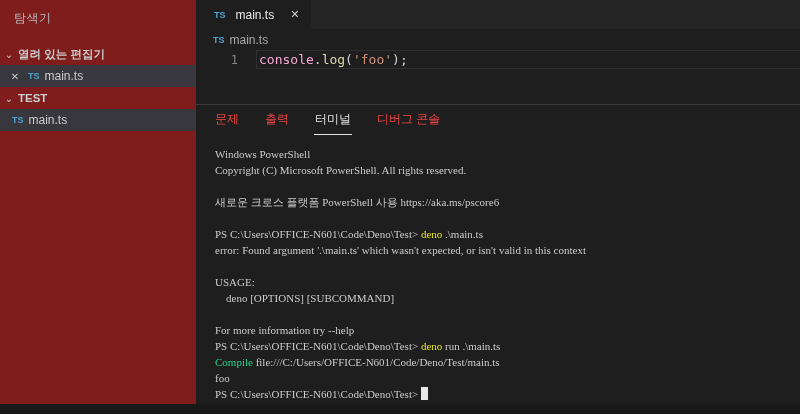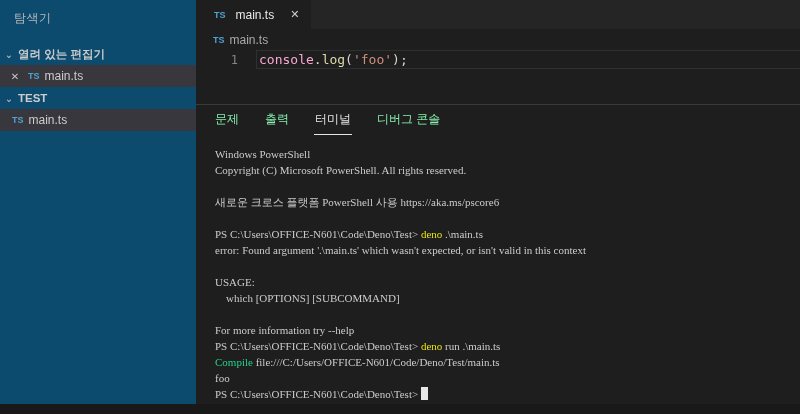--- a/index.html
+++ b/index.html
@@ -2,21 +2,21 @@
 <html><head>
 <meta charset="utf-8">
 <style>
   * { margin:0; padding:0; box-sizing:border-box; }
   html,body { background:#191919; }
   .window {
     position:relative; width:800px; height:414px; overflow:hidden;
     background:#1E1E1E; font-family:"Liberation Sans", sans-serif; color:#CCCCCC;
   }
   
-  .sidebar { position:absolute; left:0; top:0; width:196px; height:404px; background:#0c4a6e; }
+  .sidebar { position:absolute; left:0; top:0; width:196px; height:404px; background:#7f1d1d; }
   .sidebar-title { padding:10px 0 0 14px; font-size:12px; color:#BBBBBB; letter-spacing:0.5px; }
   .sections { margin-top:16px; }
   .section-header { display:flex; align-items:center; height:22px; font-size:11.5px; font-weight:bold; color:#CCCCCC; cursor:pointer; }
   .chev { width:18px; text-align:center; color:#C5C5C5; font-size:10px; font-weight:normal; }
   .srow { display:flex; align-items:center; height:22px; font-size:12px; color:#CCCCCC; cursor:pointer; }
   .srow.selected { background:#37373D; }
   .close-x { width:14px; margin-left:8px; text-align:center; color:#C5C5C5; font-size:10px; }
   .ts-badge { font-size:9px; font-weight:bold; color:#4FA3D1; margin:0 5px 0 6px; }
   .indent { margin-left:12px; }
   
@@ -31,21 +31,21 @@
   .editor { position:relative; height:54px; }
   .code-row { position:relative; height:19px; display:flex; align-items:center; }
   .line-highlight { position:absolute; left:60px; right:0; top:0; bottom:0;
     border-top:1px solid #303030; border-bottom:1px solid #303030; border-left:1px solid #303030; }
   .gutter { width:42px; text-align:right; font-family:"DejaVu Sans Mono","Liberation Mono",monospace; font-size:12px; color:#858585; }
   .code { margin-left:21px; font-family:"DejaVu Sans Mono","Liberation Mono",monospace; font-size:13px; position:relative; z-index:1; white-space:pre; }
   .t-obj { color:#f9a8d4; } .t-plain { color:#D4D4D4; } .t-method { color:#DCDCAA; } .t-str { color:#CE9178; }
   
   .panel { flex:1; border-top:1px solid #3A3A3A; display:flex; flex-direction:column; }
   .panel-tabs { display:flex; align-items:stretch; height:30px; padding-left:18px; gap:24px; }
-  .ptab { display:flex; align-items:center; font-size:12px; color:#86efac; cursor:pointer;
+  .ptab { display:flex; align-items:center; font-size:12px; color:#ef4444; cursor:pointer;
     border-bottom:1px solid transparent; padding:0 1px; }
   .ptab.active { color:#E7E7E7; border-bottom-color:#E7E7E7; }
   .terminal { flex:1; padding:11px 0 0 19px; font-family:Liberation Serif, serif;
     font-size:11px; line-height:16px; color:#CCCCCC; cursor:text; overflow:hidden; }
   .tline { white-space:pre; }
   .c-default { color:#CCCCCC; } .c-yellow { color:#E5E510; } .c-green { color:#23D18B; }
   .cursor { display:inline-block; width:7px; height:13px; background:#E6E6E6; vertical-align:-2px; }
   .bottom-strip { position:absolute; left:0; bottom:0; width:100%; height:10px; background:#191919; }
 </style>
 </head>
@@ -106,21 +106,21 @@
       <div class="terminal">
           <div class="tline"><span class="c-default">Windows PowerShell</span></div>
           <div class="tline"><span class="c-default">Copyright (C) Microsoft PowerShell. All rights reserved.</span></div>
           <div class="tline">&nbsp;</div>
           <div class="tline"><span class="c-default">새로운 크로스 플랫폼 PowerShell 사용 https://aka.ms/pscore6</span></div>
           <div class="tline">&nbsp;</div>
           <div class="tline"><span class="c-default">PS C:\Users\OFFICE-N601\Code\Deno\Test&gt; </span><span class="c-yellow">deno</span><span class="c-default"> .\main.ts</span></div>
           <div class="tline"><span class="c-default">error: Found argument '.\main.ts' which wasn't expected, or isn't valid in this context</span></div>
           <div class="tline">&nbsp;</div>
           <div class="tline"><span class="c-default">USAGE:</span></div>
-          <div class="tline"><span class="c-default">    which [OPTIONS] [SUBCOMMAND]</span></div>
+          <div class="tline"><span class="c-default">    deno [OPTIONS] [SUBCOMMAND]</span></div>
           <div class="tline">&nbsp;</div>
           <div class="tline"><span class="c-default">For more information try --help</span></div>
           <div class="tline"><span class="c-default">PS C:\Users\OFFICE-N601\Code\Deno\Test&gt; </span><span class="c-yellow">deno</span><span class="c-default"> run .\main.ts</span></div>
           <div class="tline"><span class="c-green">Compile</span><span class="c-default"> file:///C:/Users/OFFICE-N601/Code/Deno/Test/main.ts</span></div>
           <div class="tline"><span class="c-default">foo</span></div>
           <div class="tline"><span class="c-default">PS C:\Users\OFFICE-N601\Code\Deno\Test&gt; </span><span class="cursor"></span></div>
         </div>
     </div>
   </div>
 

